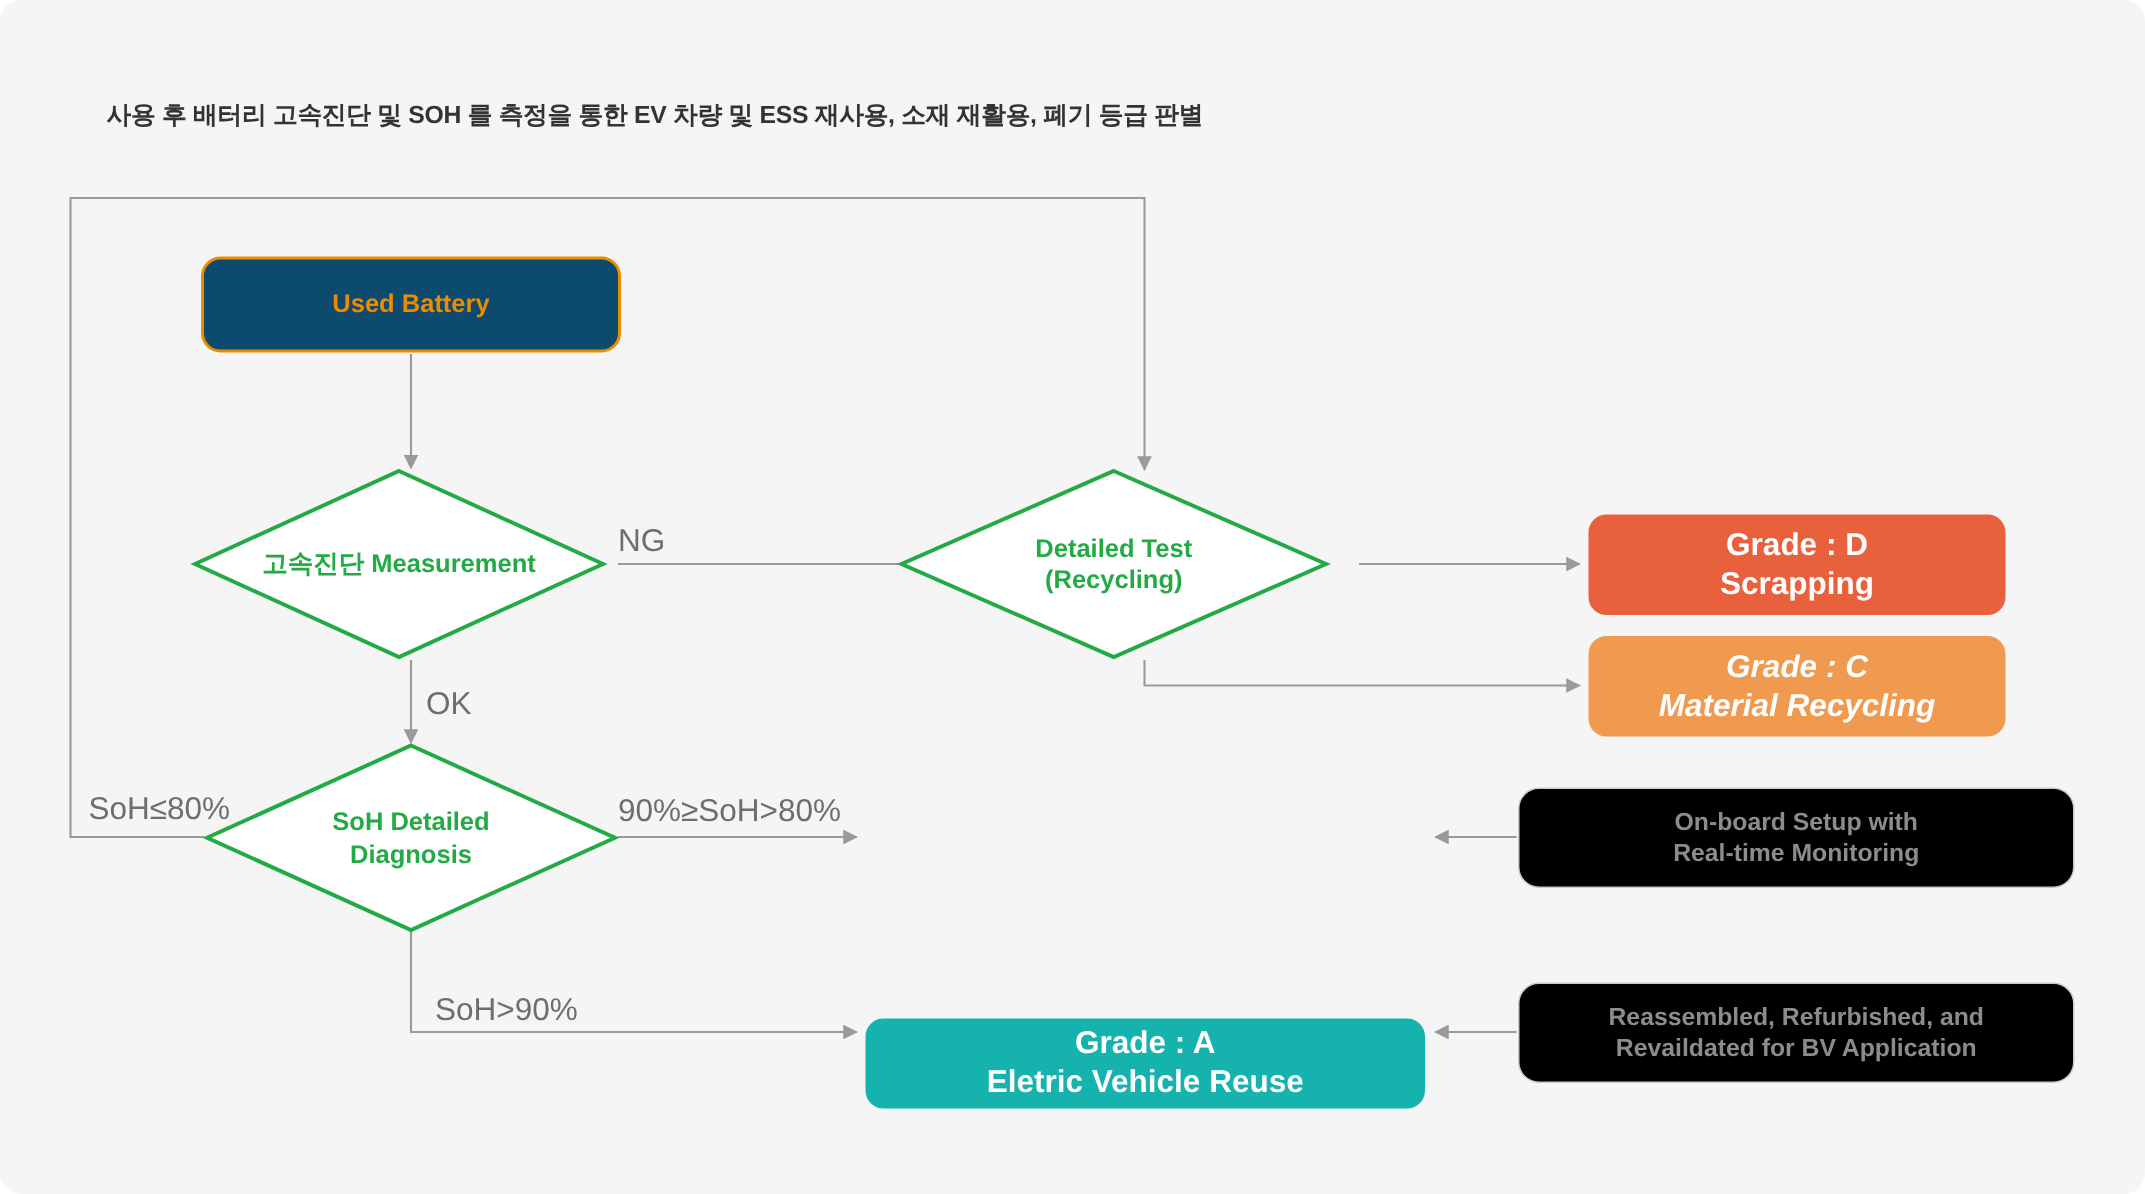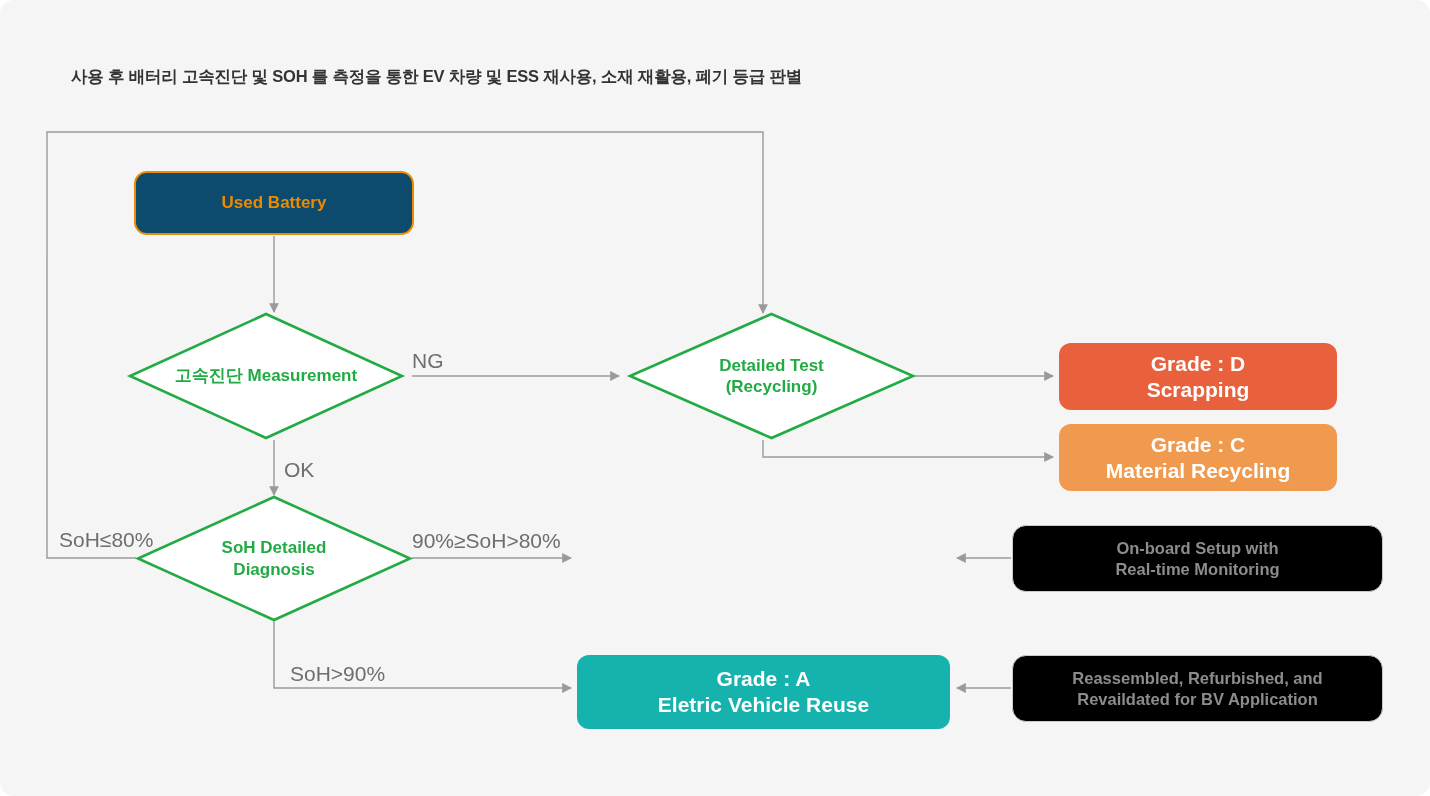--- a/index.html
+++ b/index.html
@@ -159,48 +159,48 @@
     <span>Used Battery</span>
   </div>
 
   <div class="diamond-wrap" style="left:128px; top:312px; width:276px; height:128px;">
     <svg width="276" height="128" viewBox="0 0 276 128">
       <polygon points="138,2 274,64 138,126 2,64" fill="#ffffff" stroke="#22AA44" stroke-width="2.6"></polygon>
     </svg>
     <div class="diamond-label">고속진단 Measurement</div>
   </div>
 
-  <div class="diamond-wrap" style="left:628px; top:312px; width:287px; height:128px;">
+  <div class="diamond-wrap" style="left:599px; top:312px; width:287px; height:128px;">
     <svg width="287" height="128" viewBox="0 0 287 128">
       <polygon points="143.5,2 285,64 143.5,126 2,64" fill="#ffffff" stroke="#22AA44" stroke-width="2.6"></polygon>
     </svg>
     <div class="diamond-label">Detailed Test
 (Recycling)</div>
   </div>
 
   <div class="diamond-wrap" style="left:136px; top:495px; width:276px; height:127px;">
     <svg width="276" height="127" viewBox="0 0 276 127">
       <polygon points="138,2 274,63.5 138,125 2,63.5" fill="#ffffff" stroke="#22AA44" stroke-width="2.6"></polygon>
     </svg>
     <div class="diamond-label">SoH Detailed
 Diagnosis</div>
   </div>
 
   <div class="node grade-box" style="left:1059px; top:343px; width:278px; height:67px; background:#E8613C;">
     <span>Grade : D
 Scrapping</span>
   </div>
 
-  <div class="node grade-box" style="left:1059px; top:424px; width:278px; height:67px; background:#F09A50;">
+  <div class="node grade-box" style="left:1059px; top:424px; width:278px; height:67px; background:#F09A50;font-style:italic;">
     <span>Grade : C
 Material Recycling</span>
   </div>
 
 
-  <div class="node grade-box" style="left:577px; top:655px; width:373px; height:74px; background:#16B3AE;">
+  <div class="node grade-box" style="left:577px; top:679px; width:373px; height:60px; background:#16B3AE;">
     <span>Grade : A
 Eletric Vehicle Reuse</span>
   </div>
 
   <div class="node note-box" style="left:1012px; top:525px; width:371px; height:67px;">
     <span>On-board Setup with
 Real-time Monitoring</span>
   </div>
 
   <div class="node note-box" style="left:1012px; top:655px; width:371px; height:67px;">

